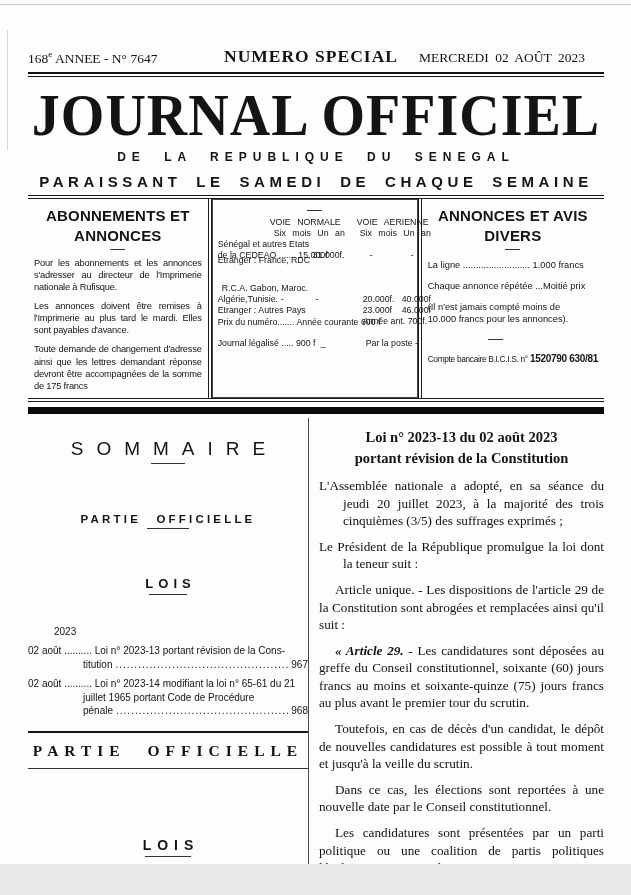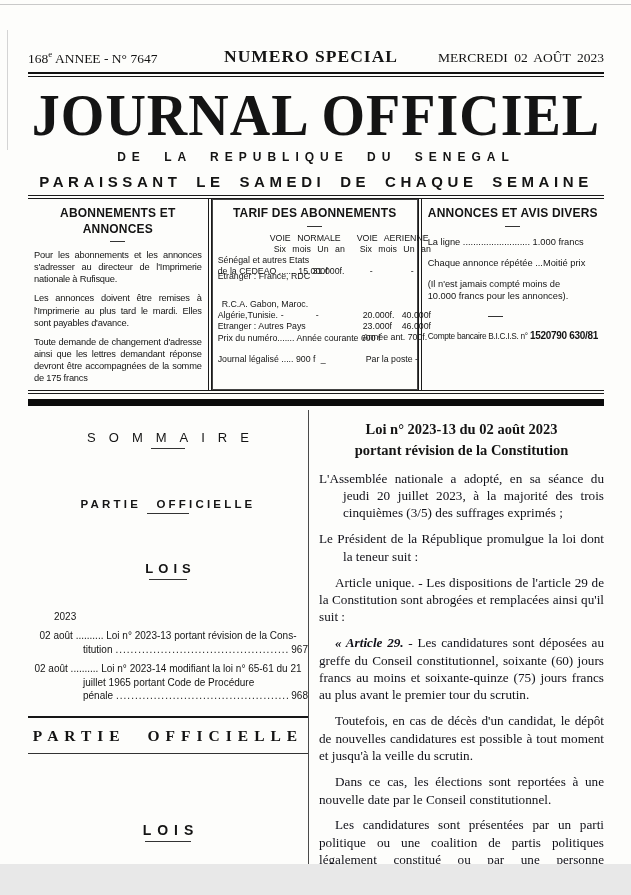--- a/index.html
+++ b/index.html
@@ -12,21 +12,21 @@
   }
   .scan-edge-top { position:absolute; top:4px; left:0; width:100%; height:1px; background:#c9c9c9; }
   .scan-edge-left { position:absolute; top:30px; left:7px; width:1px; height:120px; background:#d4d4d4; }
   .inner { margin:0 27px 0 28px; }
 
   
   .mast-row { display:flex; align-items:baseline; padding-top:46px; font-family:"Liberation Serif", serif; }
   .edition { font-size:13.5px; width:175px; }
   .edition sup { font-size:9px; }
   .special { flex:1; text-align:center; font-weight:bold; font-size:17.5px; letter-spacing:1px; }
-  .mast-date { font-size:13.5px; width:185px; text-align:right; word-spacing:3px; }
+  .mast-date { font-size:13.5px; width:185px; word-spacing:3px; }
   .double-rule { margin-top:5px; border-top:2.5px solid #121212; border-bottom:1.5px solid #121212; height:5px; }
   .jo-title {
     font-family:"Liberation Serif", serif; font-weight:bold; text-align:center;
     font-size:56px; letter-spacing:1px; line-height:1; margin-top:8px;
     transform:scaleY(1.06); transform-origin:top;
   }
   .jo-subtitle {
     text-align:center; font-weight:bold; font-size:12px; margin-top:9px;
     letter-spacing:6px; word-spacing:9px; white-space:nowrap;
   }
@@ -38,21 +38,21 @@
   
   .info-boxes {
     display:flex; align-items:stretch; min-height:144px;
     border-top:4px double #1a1a1a; border-bottom:4px double #1a1a1a;
   }
   .box { padding:7px 6px 6px; font-size:9.3px; line-height:1.3; }
   .box-abonnements { width:184px; }
   .box-tarif { width:219px; border-left:4px double #1a1a1a; border-right:4px double #1a1a1a; position:relative; }
   .box-tarif-frame { position:absolute; inset:0; border:1px solid #444; pointer-events:none; }
   .box-annonces { flex:1; }
-  .box-title { text-align:center; font-weight:bold; font-size:12px; letter-spacing:.2px; }
+  .box-title { text-align:center; font-weight:bold; font-size:15px; letter-spacing:.2px; }
   .title-dash { width:15px; border-bottom:1.2px solid #333; margin:4px auto 6px; }
   .box-abonnements p { text-align:justify; margin-top:7px; letter-spacing:-.2px; }
   .annonce-line { margin-top:9px; }
   .annonce-note { margin-top:9px; width:152px; }
   .mid-dash { width:15px; border-bottom:1.2px solid #333; margin:14px auto 0 60px; }
   .account { margin-top:12px; font-size:8.3px; letter-spacing:-.3px; white-space:nowrap; }
   .account b { font-size:10px; }
 
   
   .tarif-grid { position:relative; margin-top:2px; height:112px; font-size:8.8px; }
@@ -62,29 +62,29 @@
   
   .thick-bar { margin-top:5px; height:7px; background:#0b0b0b; }
 
   
   .columns { display:flex; align-items:stretch; height:540px; }
   .left-col { width:280px; padding-top:2px; }
   .col-divider { width:1px; background:#4a4a4a; margin-top:4px; }
   .right-col { flex:1; padding-left:10px; font-family:"Liberation Serif", serif; }
 
   
-  .sommaire-title { margin-top:22px; text-align:center; font-size:13px; letter-spacing:13px; text-indent:13px; font-weight:normal; }
+  .sommaire-title { margin-top:22px; text-align:center; font-size:19px; letter-spacing:13px; text-indent:13px; font-weight:normal; }
   .u-line { border-bottom:1.2px solid #333; margin:3px auto 0; }
   .w34 { width:34px; } .w42 { width:42px; } .w38 { width:38px; } .w46 { width:46px; }
   .partie1 { margin-top:49px; text-align:center; font-weight:bold; font-size:11.5px; letter-spacing:3.2px; word-spacing:9px; }
   .lois1 { margin-top:47px; text-align:center; font-weight:bold; font-size:13px; letter-spacing:5px; text-indent:5px; }
   .toc { font-size:10px; line-height:13.5px; }
   .toc-year { margin:30px 0 4px 26px; }
   .toc-entry { margin-top:6px; }
-  .toc-l1 { white-space:nowrap;text-align:center; }
+  .toc-l1 { white-space:nowrap; }
   .toc-cont { margin-left:55px; }
   .toc-last { display:flex; align-items:baseline; margin-left:55px; }
   .toc-dots { flex:1; overflow:hidden; white-space:nowrap; letter-spacing:1px; margin:0 3px; }
   .toc-page { flex:none; }
   .rule-thick { border-top:2.5px solid #161616; margin-top:13px; }
   .rule-thin { border-top:1.2px solid #333; }
   .partie2 { font-family:"Liberation Serif", serif; font-weight:bold; font-size:15.5px;
              letter-spacing:6px; word-spacing:12px; text-align:center; margin:9px 0 8px; white-space:nowrap; }
   .lois2 { margin-top:68px; text-align:center; font-weight:bold; font-size:14px; letter-spacing:6px; text-indent:6px; }
 
@@ -121,21 +121,20 @@
       <div class="box box-abonnements">
         <div class="box-title">ABONNEMENTS ET ANNONCES</div>
         <div class="title-dash"></div>
         <p>Pour les abonnements et les annonces s'adresser au directeur de l'Imprimerie nationale à Rufisque.</p>
         <p>Les annonces doivent être remises à l'Imprimerie au plus tard le mardi. Elles sont payables d'avance.</p>
         <p>Toute demande de changement d'adresse ainsi que les lettres demandant réponse devront être accompagnées de la somme de 175 francs</p>
       </div>
 
       <div class="box box-tarif">
         <div class="box-tarif-frame"></div>
-        <div class="box-title">TARIF DES ABONNEMENTS</div>
         <div class="title-dash"></div>
         <div class="tarif-grid">
           <span style="left:52px;top:0" class="ws">VOIE NORMALE</span>
           <span style="left:139px;top:0" class="ws">VOIE AERIENNE</span>
           <span style="left:56px;top:11px" class="ws">Six mois Un an</span>
           <span style="left:142px;top:11px" class="ws">Six mois Un an</span>
           <span style="left:0;top:22px">Sénégal et autres Etats</span>
           <span style="left:0;top:33px">de la CEDEAO ....... 15.000f</span>
           <span style="left:95px;top:33px">31.000f.</span>
           <span style="left:152px;top:33px">-</span>

